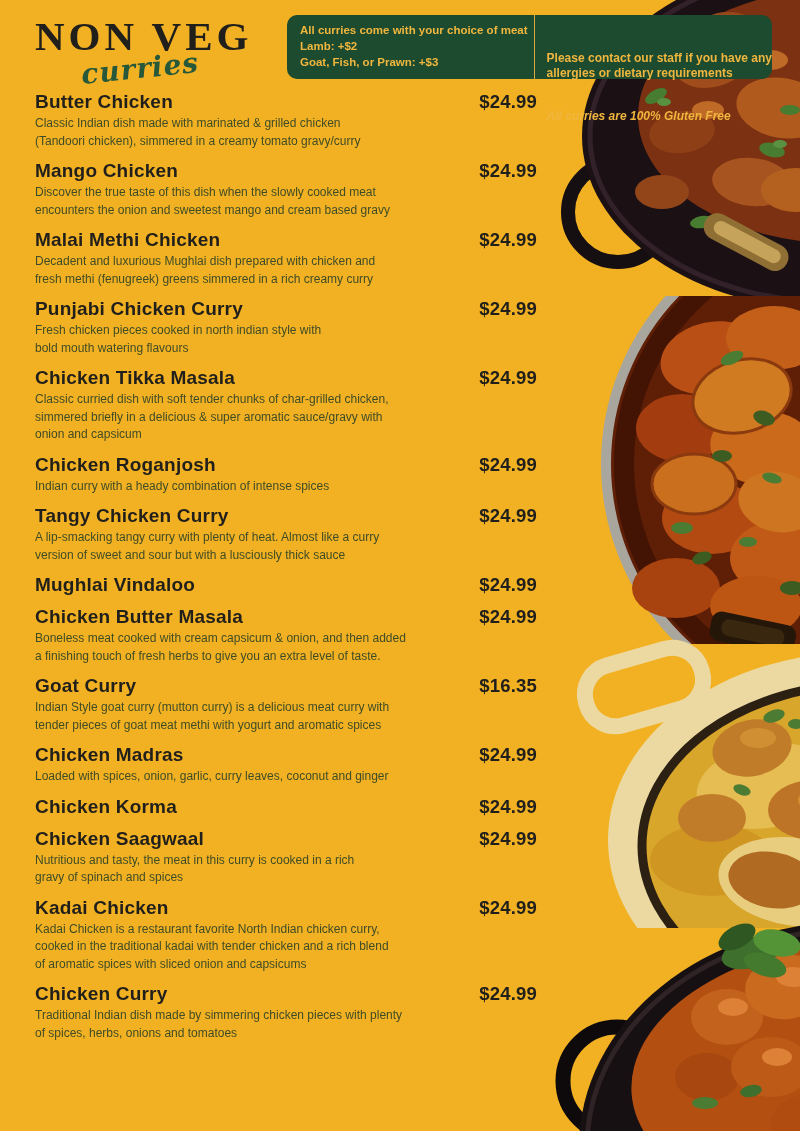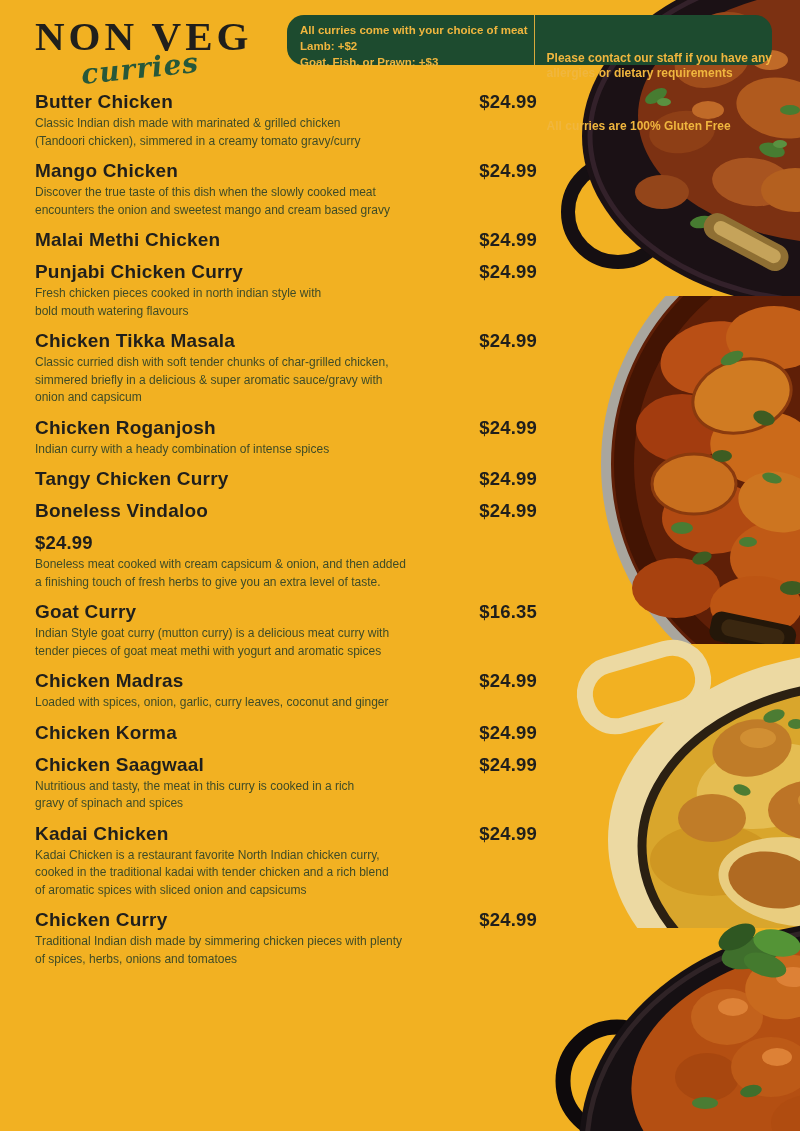--- a/index.html
+++ b/index.html
@@ -34,38 +34,38 @@
     position:absolute;left:46px;top:36px;
     font-family:"DejaVu Serif", serif;
     font-style:italic;font-weight:bold;
     font-size:28px;
     color:var(--c-script_green);
     transform:rotate(-6deg);
     letter-spacing:1px;
   }
 
   .info-panel{
-    position:absolute;left:287px;top:15px;width:485px;height:50px;
+    position:absolute;left:287px;top:15px;width:485px;height:64px;
     background:var(--c-panel_green);
-    border-radius:17px;
+    border-radius:10px;
     display:flex;
     z-index:6;
     color:var(--c-panel_text);
     font-weight:bold;
   }
   .info-left{
     width:250px;padding:7px 0 0 13px;
     font-size:11.5px;line-height:16px;white-space:pre;
   }
   .info-right{
     flex:1;padding:7px 0 0 12px;
     border-left:1px solid var(--c-divider);
     font-size:12px;line-height:14.5px;white-space:pre;
   }
-  .info-right .gluten{margin-top:10px;}
+  .info-right .gluten{margin-top:0;font-style:italic;}
 
   
   .menu{
     position:absolute;left:35px;top:90px;width:560px;z-index:2;
   }
   .item{margin-bottom:9px;}
   .item-head{
     display:flex;justify-content:space-between;align-items:baseline;
     width:502px;line-height:23px;
   }
@@ -131,20 +131,22 @@
     </div>
     <p class="item-desc">Discover the true taste of this dish when the slowly cooked meat
 encounters the onion and sweetest mango and cream based gravy</p>
   </div>
 
   <div class="item">
     <div class="item-head">
       <span class="item-name">Malai Methi Chicken</span>
       <span class="item-price">$24.99</span>
     </div>
+    <p class="item-desc">Decadent and luxurious Mughlai dish prepared with chicken and
+fresh methi (fenugreek) greens simmered in a rich creamy curry</p>
   </div>
 
   <div class="item">
     <div class="item-head">
       <span class="item-name">Punjabi Chicken Curry</span>
       <span class="item-price">$24.99</span>
     </div>
     <p class="item-desc">Fresh chicken pieces cooked in north indian style with
 bold mouth watering flavours</p>
   </div>
@@ -165,31 +167,34 @@
       <span class="item-price">$24.99</span>
     </div>
     <p class="item-desc">Indian curry with a heady combination of intense spices</p>
   </div>
 
   <div class="item">
     <div class="item-head">
       <span class="item-name">Tangy Chicken Curry</span>
       <span class="item-price">$24.99</span>
     </div>
-  </div>
-
-  <div class="item">
-    <div class="item-head">
-      <span class="item-name">Boneless Vindaloo</span>
-      <span class="item-price">$24.99</span>
-    </div>
-  </div>
-
-  <div class="item">
-    <div class="item-head">
+    <p class="item-desc">A lip-smacking tangy curry with plenty of heat. Almost like a curry
+version of sweet and sour but with a lusciously thick sauce</p>
+  </div>
+
+  <div class="item">
+    <div class="item-head">
+      <span class="item-name">Mughlai Vindaloo</span>
+      <span class="item-price">$24.99</span>
+    </div>
+  </div>
+
+  <div class="item">
+    <div class="item-head">
+      <span class="item-name">Chicken Butter Masala</span>
       <span class="item-price">$24.99</span>
     </div>
     <p class="item-desc">Boneless meat cooked with cream capsicum &amp; onion, and then added
 a finishing touch of fresh herbs to give you an extra level of taste.</p>
   </div>
 
   <div class="item">
     <div class="item-head">
       <span class="item-name">Goat Curry</span>
       <span class="item-price">$16.35</span>

